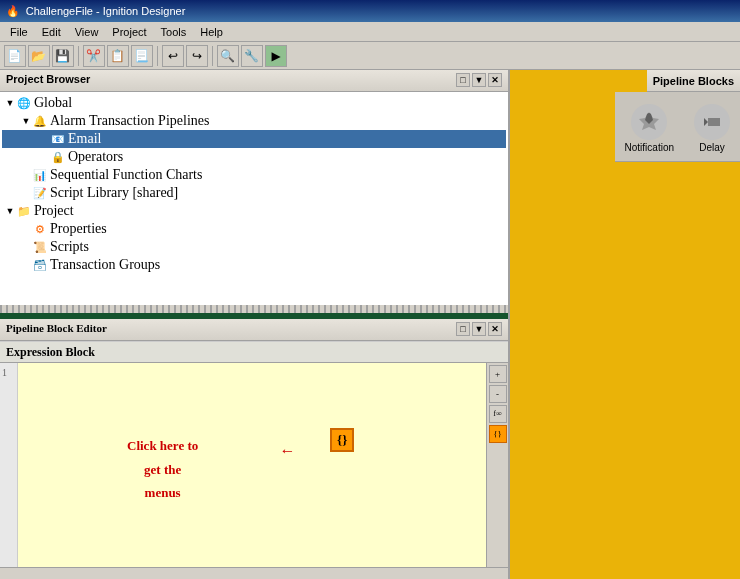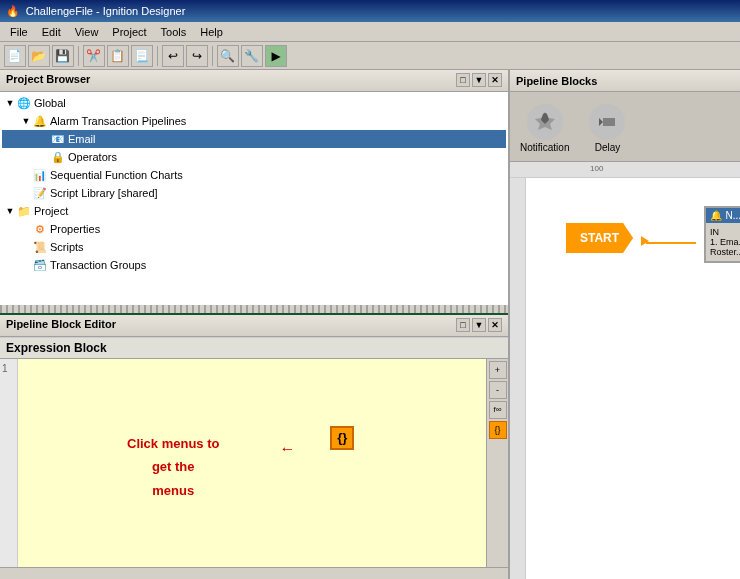--- a/index.html
+++ b/index.html
@@ -107,35 +107,36 @@
     .tree-item {
       display: flex;
       align-items: center;
       padding: 1px 0;
       white-space: nowrap;
       cursor: pointer;
     }
     .tree-item.selected { background: #3a6ea5; color: white; }
     .tree-toggle { width: 12px; height: 12px; display: inline-flex; align-items: center; justify-content: center; font-size: 9px; flex-shrink: 0; }
     .tree-icon { width: 16px; height: 16px; margin-right: 2px; flex-shrink: 0; display: inline-flex; align-items: center; justify-content: center; font-size: 11px; }
-    .tree-label { font-size: 11px; }
+    .tree-label { font-size: 14px; font-family: Liberation Serif, serif; }
 
     .folder-icon { color: #ffcc00; }
     .alarm-icon { color: #ff6600; }
     .email-icon { color: #cc6600; }
     .script-icon { color: #6666cc; }
     .chart-icon { color: #00aa00; }
     .tx-icon { color: #006699; }
 
     
     .pbe-panel {
       height: 290px;
-      border-top: 2px solid #14532d;
+      border-top: 6px solid #14532d;
       display: flex;
       flex-direction: column;
+      font-family: Liberation Serif, serif;
     }
     .expression-block-area {
       background: #ffffcc;
       flex: 1;
       position: relative;
       padding: 4px;
     }
     .click-instruction {
       position: absolute;
       top: 35%;
@@ -175,24 +176,25 @@
       display: flex;
       align-items: center;
       justify-content: center;
       cursor: pointer;
       font-size: 9px;
     }
 
     
     .right-panel {
       flex: 1;
-      background: #b91c1c;
+      background: #eab308;
       display: flex;
       flex-direction: column;
       position: relative;
+      align-items: flex-end;
     }
     .pipeline-blocks-header {
       background: linear-gradient(to bottom, #e8e4dc, #d4d0c8);
       border-bottom: 1px solid #a0a0a0;
       padding: 3px 6px;
       font-size: 11px;
       font-weight: bold;
       height: 22px;
       display: flex;
       align-items: center;
@@ -431,21 +433,21 @@
         </div>
       </div>
       <div class="panel-header" style="background:#e0e0d8; font-weight:bold; font-size:12px; border-top:1px solid #ccc;">
         <span>Expression Block</span>
       </div>
       <div class="expression-block-area" style="position:relative;">
         <div class="line-numbers">
           <span>1</span>
         </div>
         <div class="click-instruction">
-          <span>Click menus to</span><br>
+          <span>Click here to</span><br>
           <span>get the</span><br>
           <span>menus</span>
         </div>
 
         <div style="position:absolute; top:38%; left:55%; color:#cc0000; font-size:16px;">←</div>
 
         <div style="position:absolute; top:32%; left:65%; width:24px; height:24px; background:#ff9900; border:2px solid #cc6600; display:flex; align-items:center; justify-content:center; font-size:13px; font-weight:bold; cursor:pointer; z-index:5;">{}</div>
 
         <div class="editor-toolbar-side">
           <div class="side-btn">+</div>

